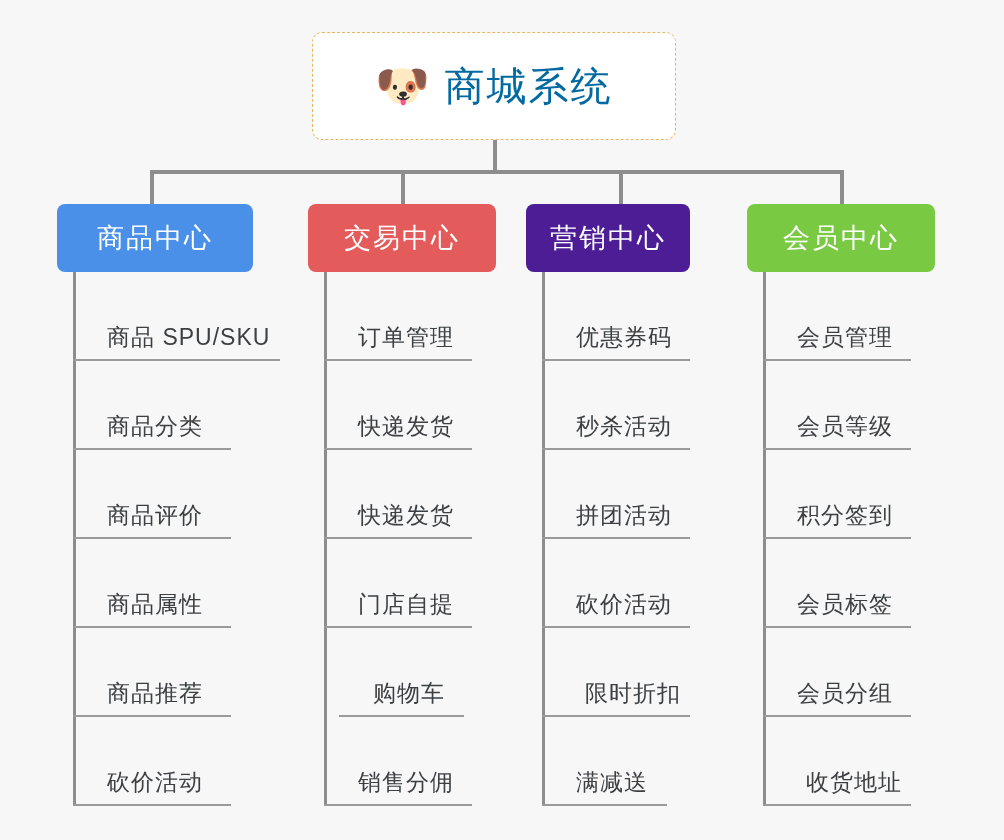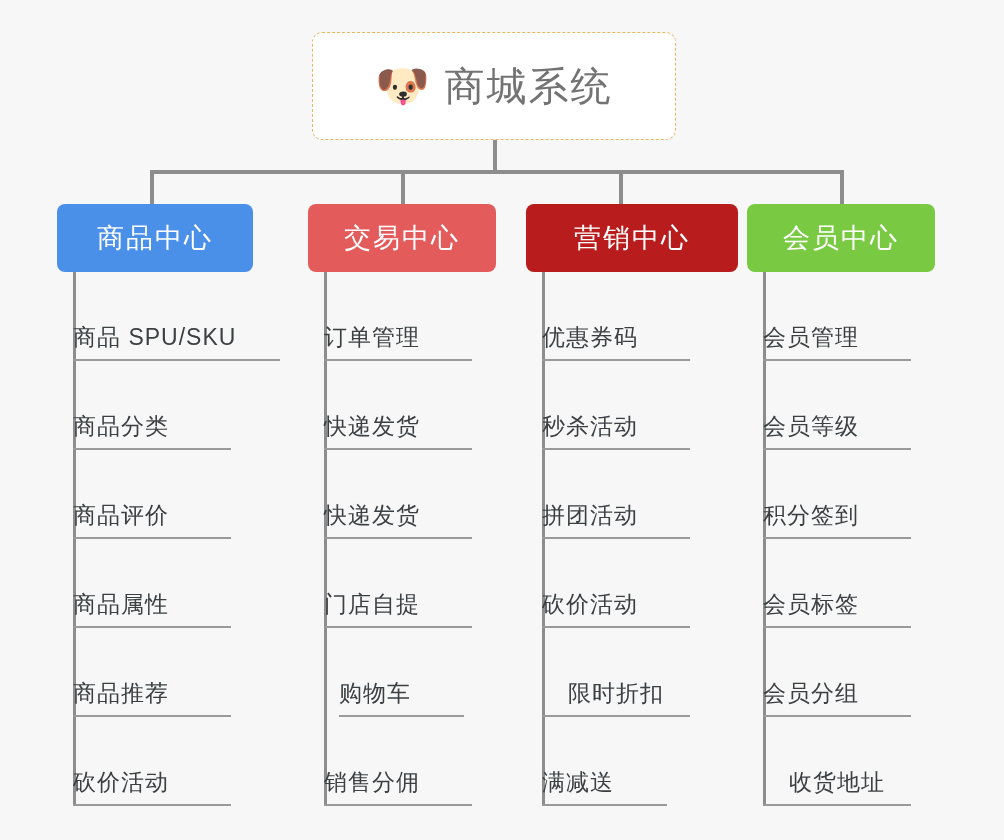--- a/index.html
+++ b/index.html
@@ -92,32 +92,33 @@
     box-sizing: border-box;
     border-bottom: 2px solid #9a9a9a;
     display: flex;
     align-items: flex-end;
     justify-content: flex-start;
   }
   .leaf-label {
     font-size: 23px;
     color: #3c4043;
     white-space: nowrap;
+    padding-left: 34px;
     padding-bottom: 6px;
     letter-spacing: 1px;
   }
 </style>
 </head>
 <body style="background: rgb(247, 247, 247);">
 
 <div id="canvas">
 
   <div class="root-node" style="border-color: rgb(232, 181, 96); background: rgb(255, 255, 255);">
     <span class="root-emoji">🐶</span>
-    <span class="root-title" style="color: #737373;">商城系统</span>
+    <span class="root-title" style="color: #0369a1;">商城系统</span>
   </div>
 
   <div class="conn conn-v" style="left: 493px; top: 140px; width: 4px; height: 33px; background: rgb(141, 141, 141);"></div>
   <div class="conn conn-h" style="left: 150px; top: 170px; width: 694px; height: 4px; background: rgb(141, 141, 141);"></div>
   <div class="conn conn-v" style="left: 150px; top: 170px; width: 4px; height: 36px; background: rgb(141, 141, 141);"></div>
   <div class="conn conn-v" style="left: 401px; top: 170px; width: 4px; height: 36px; background: rgb(141, 141, 141);"></div>
   <div class="conn conn-v" style="left: 619px; top: 170px; width: 4px; height: 36px; background: rgb(141, 141, 141);"></div>
   <div class="conn conn-v" style="left: 840px; top: 170px; width: 4px; height: 36px; background: rgb(141, 141, 141);"></div>
 
   <div class="branch" style="left:57px; width:250px;">
@@ -164,21 +165,21 @@
       </div>
     <div class="leaf" style="left:16px; top:424px; width:125px;margin-left:15px;">
         <span class="leaf-label">购物车</span>
       </div>
     <div class="leaf" style="left:16px; top:513px; width:148px;">
         <span class="leaf-label">销售分佣</span>
       </div>
   </div>
 
   <div class="branch" style="left:526px; width:250px;">
-    <div class="branch-header" style="width: 212px; background: #b91c1c;">
+    <div class="branch-header" style="width: 164px; background: #4c1d95;">
       <span>营销中心</span>
     </div>
     <div class="spine" style="left: 16px; top: 68px; height: 534px; background: rgb(141, 141, 141);"></div>
     <div class="leaf" style="left:16px; top:68px;  width:148px;">
         <span class="leaf-label">优惠券码</span>
       </div>
     <div class="leaf" style="left:16px; top:157px; width:148px;">
         <span class="leaf-label">秒杀活动</span>
       </div>
     <div class="leaf" style="left:16px; top:246px; width:148px;">

